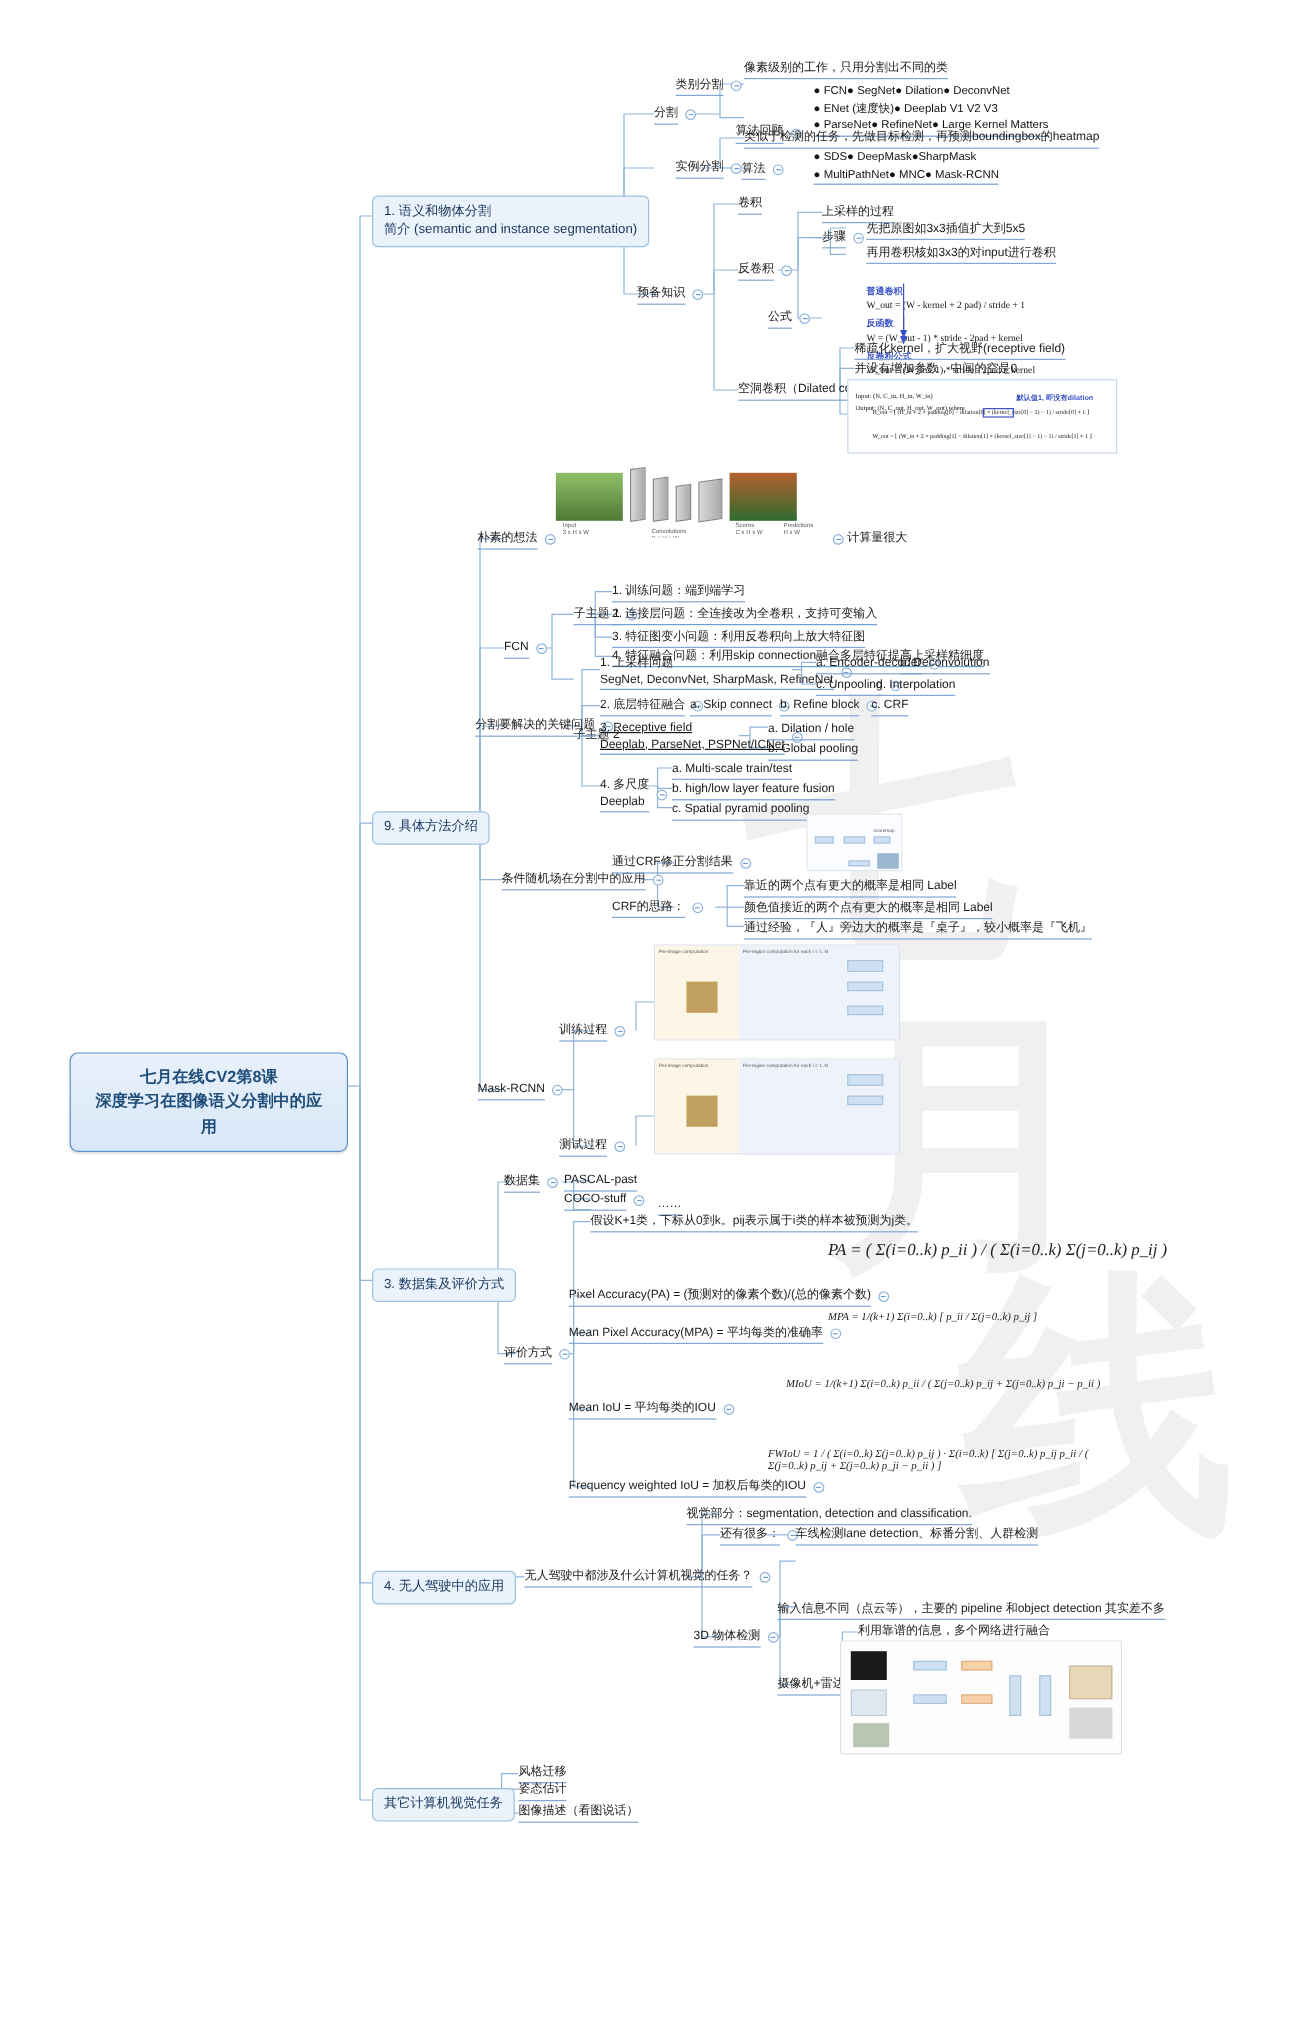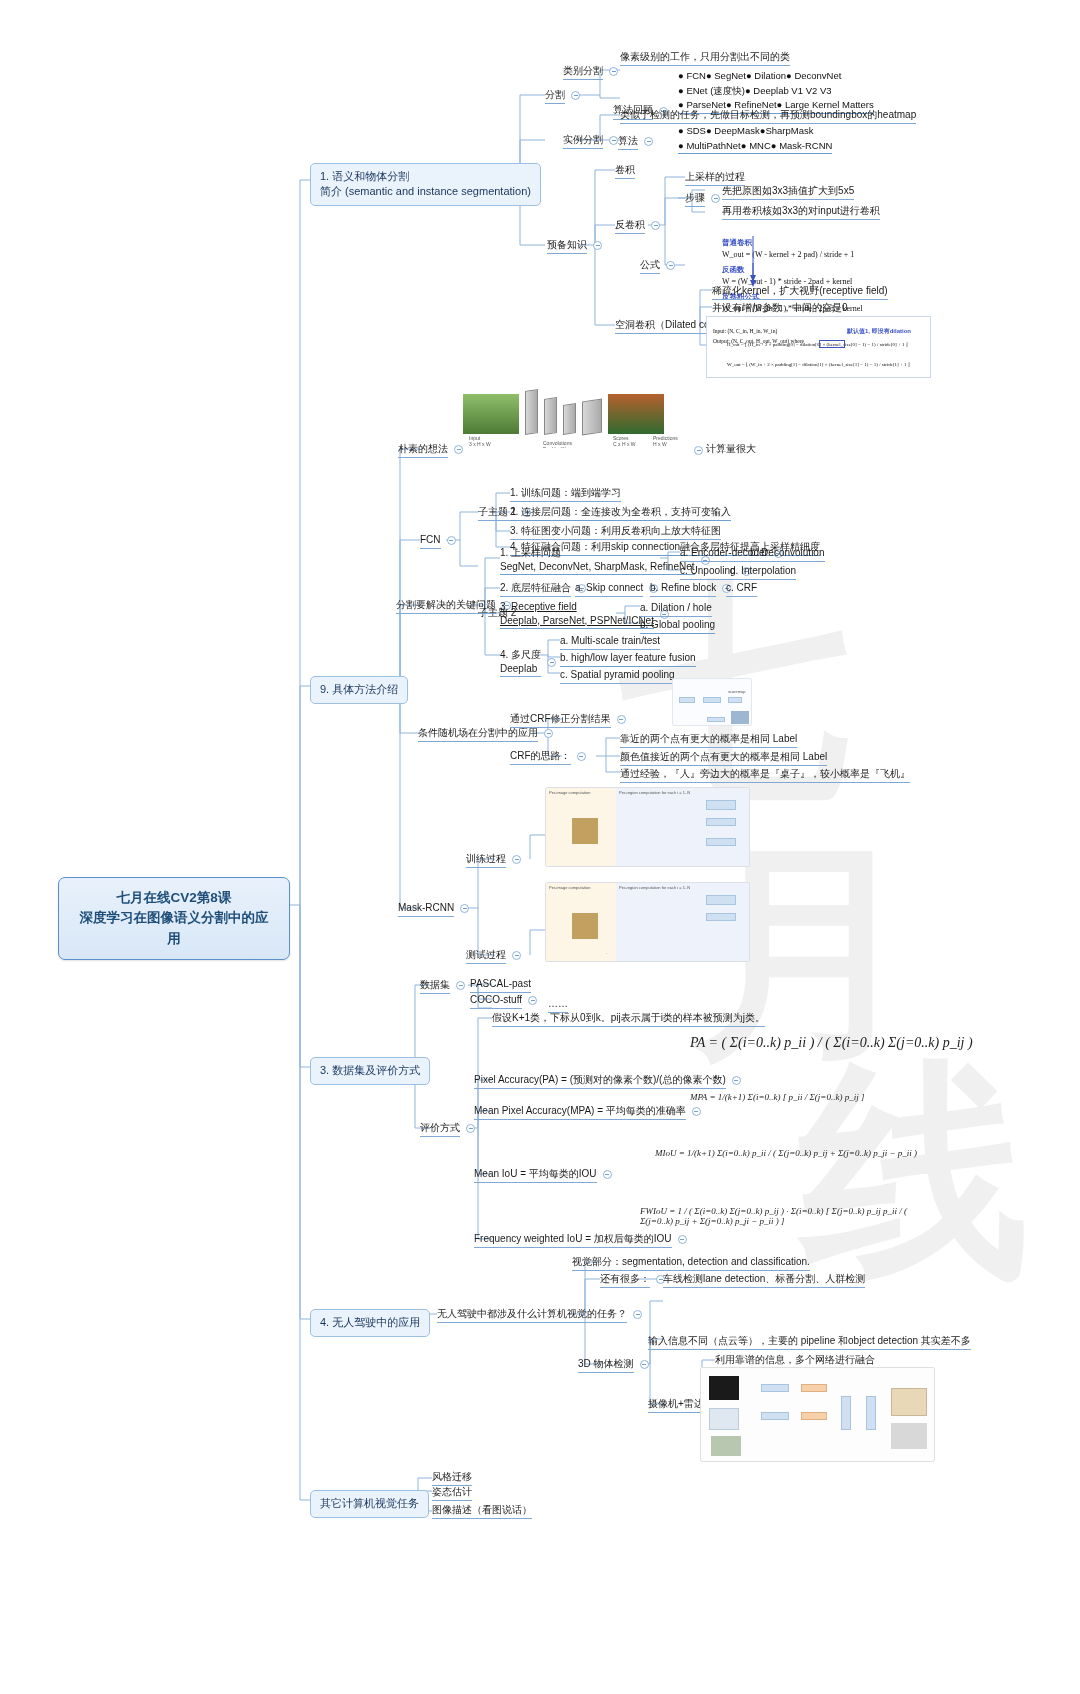--- a/index.html
+++ b/index.html
@@ -278,21 +278,21 @@
   </div>
   <div class="node t ul" style="left:620px; top:108px;">类似于检测的任务，先做目标检测，再预测boundingbox的heatmap</div>
   <div class="node row" style="left:618px; top:134px;">
     <span class="t ul cn">算法</span>
     <span class="tog"></span>
   </div>
   <div class="node bl ul2" style="left:678px; top:124px; border-bottom:1.5px solid #6f9ed0;">● SDS● DeepMask●SharpMask
 ● MultiPathNet● MNC● Mask-RCNN</div>
 
   
-  <div class="node row" style="left:547px; top:238px;text-align:center;">
+  <div class="node row" style="left:531px; top:238px;text-align:center;">
     <span class="t ul cn">预备知识</span>
     <span class="tog"></span>
   </div>
   <div class="node t ul cn" style="left:615px; top:163px;">卷积</div>
   <div class="node row" style="left:615px; top:218px;">
     <span class="t ul cn">反卷积</span>
     <span class="tog"></span>
   </div>
   <div class="node t ul cn" style="left:685px; top:170px;">上采样的过程</div>
   <div class="node row" style="left:685px; top:191px;">
@@ -596,16 +596,16 @@
     <div class="mini-b" style="left:165px; top:28px; width:10px; height:34px;"></div>
     <div style="position:absolute; left:190px; top:20px; width:36px; height:28px; background:#e8d8b8; border:1px solid #c8b898;"></div>
     <div style="position:absolute; left:190px; top:55px; width:36px; height:26px; background:#d8d8d8;"></div>
   </div>
 
   
   <div class="node l1" style="left:310px; top:1490px;">
     <span>其它计算机视觉任务</span>
   </div>
   <div class="node t ul cn" style="left:432px; top:1470px;">风格迁移</div>
-  <div class="node t ul cn" style="left:432px; top:1485px;">姿态估计</div>
+  <div class="node t ul cn" style="left:432px; top:1485px;font-family:Liberation Mono, monospace;">姿态估计</div>
   <div class="node t ul cn" style="left:432px; top:1503px;">图像描述（看图说话）</div>
 
 </div>
 
 </body></html>

